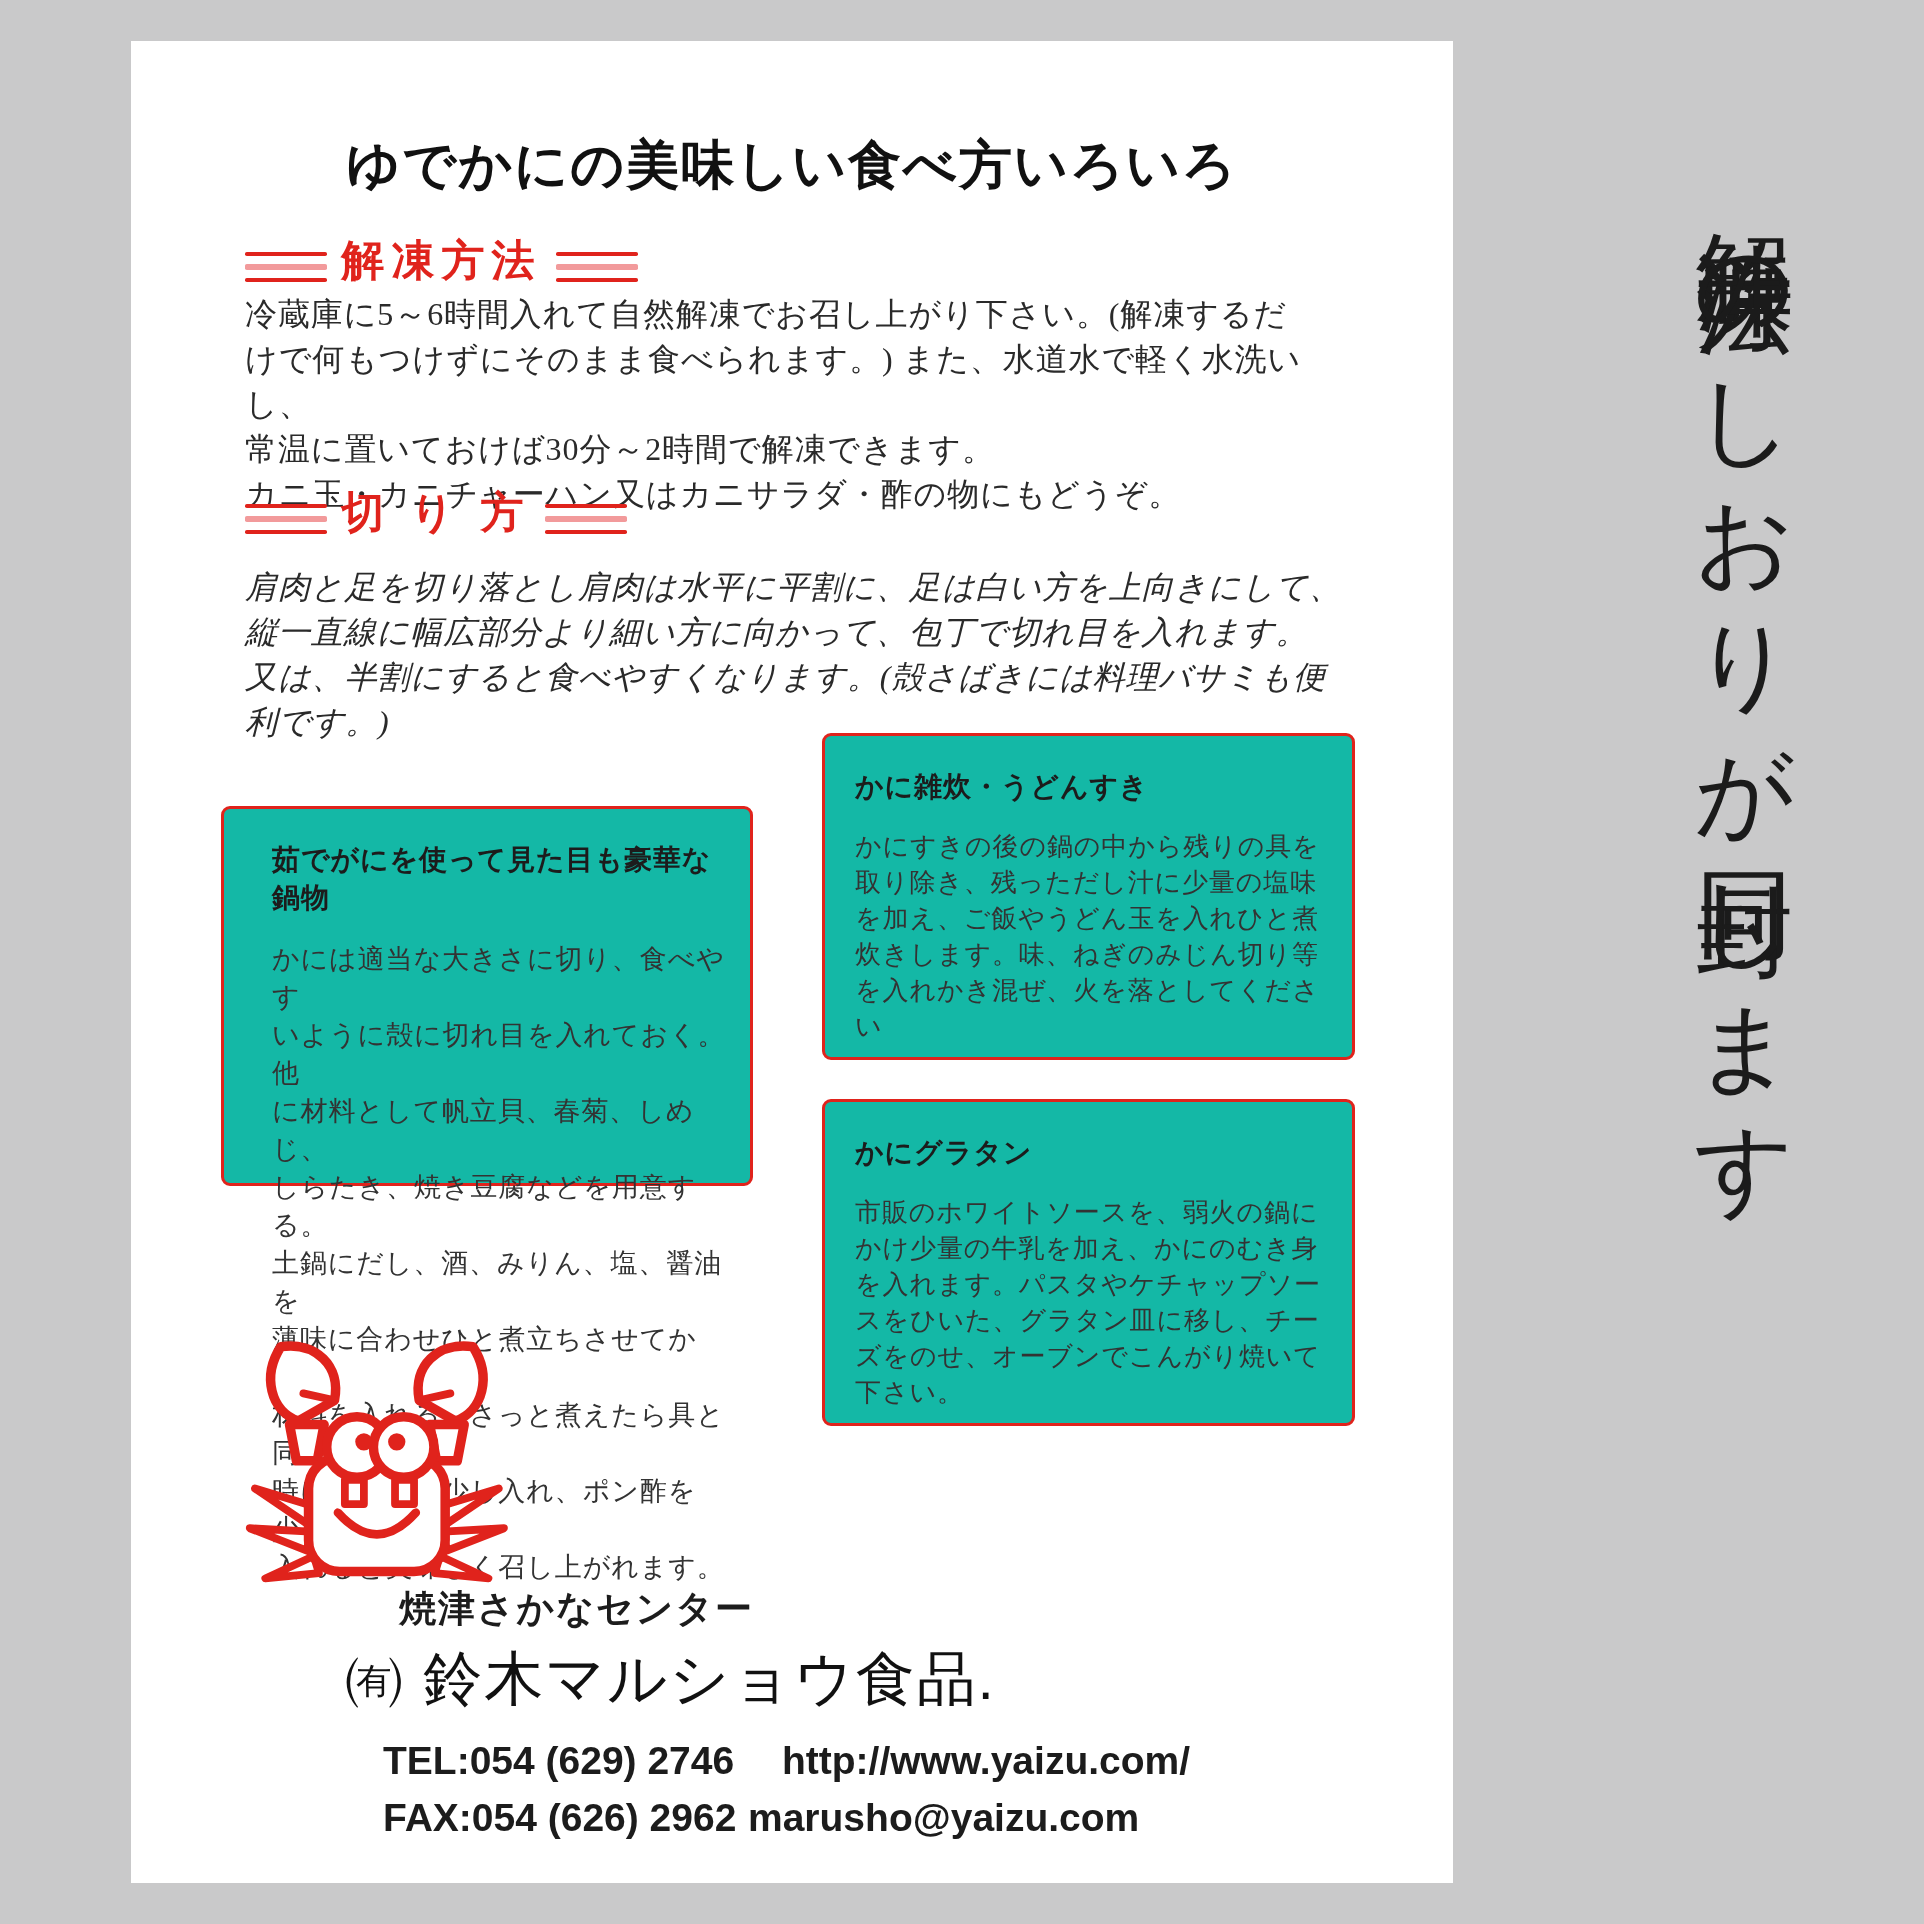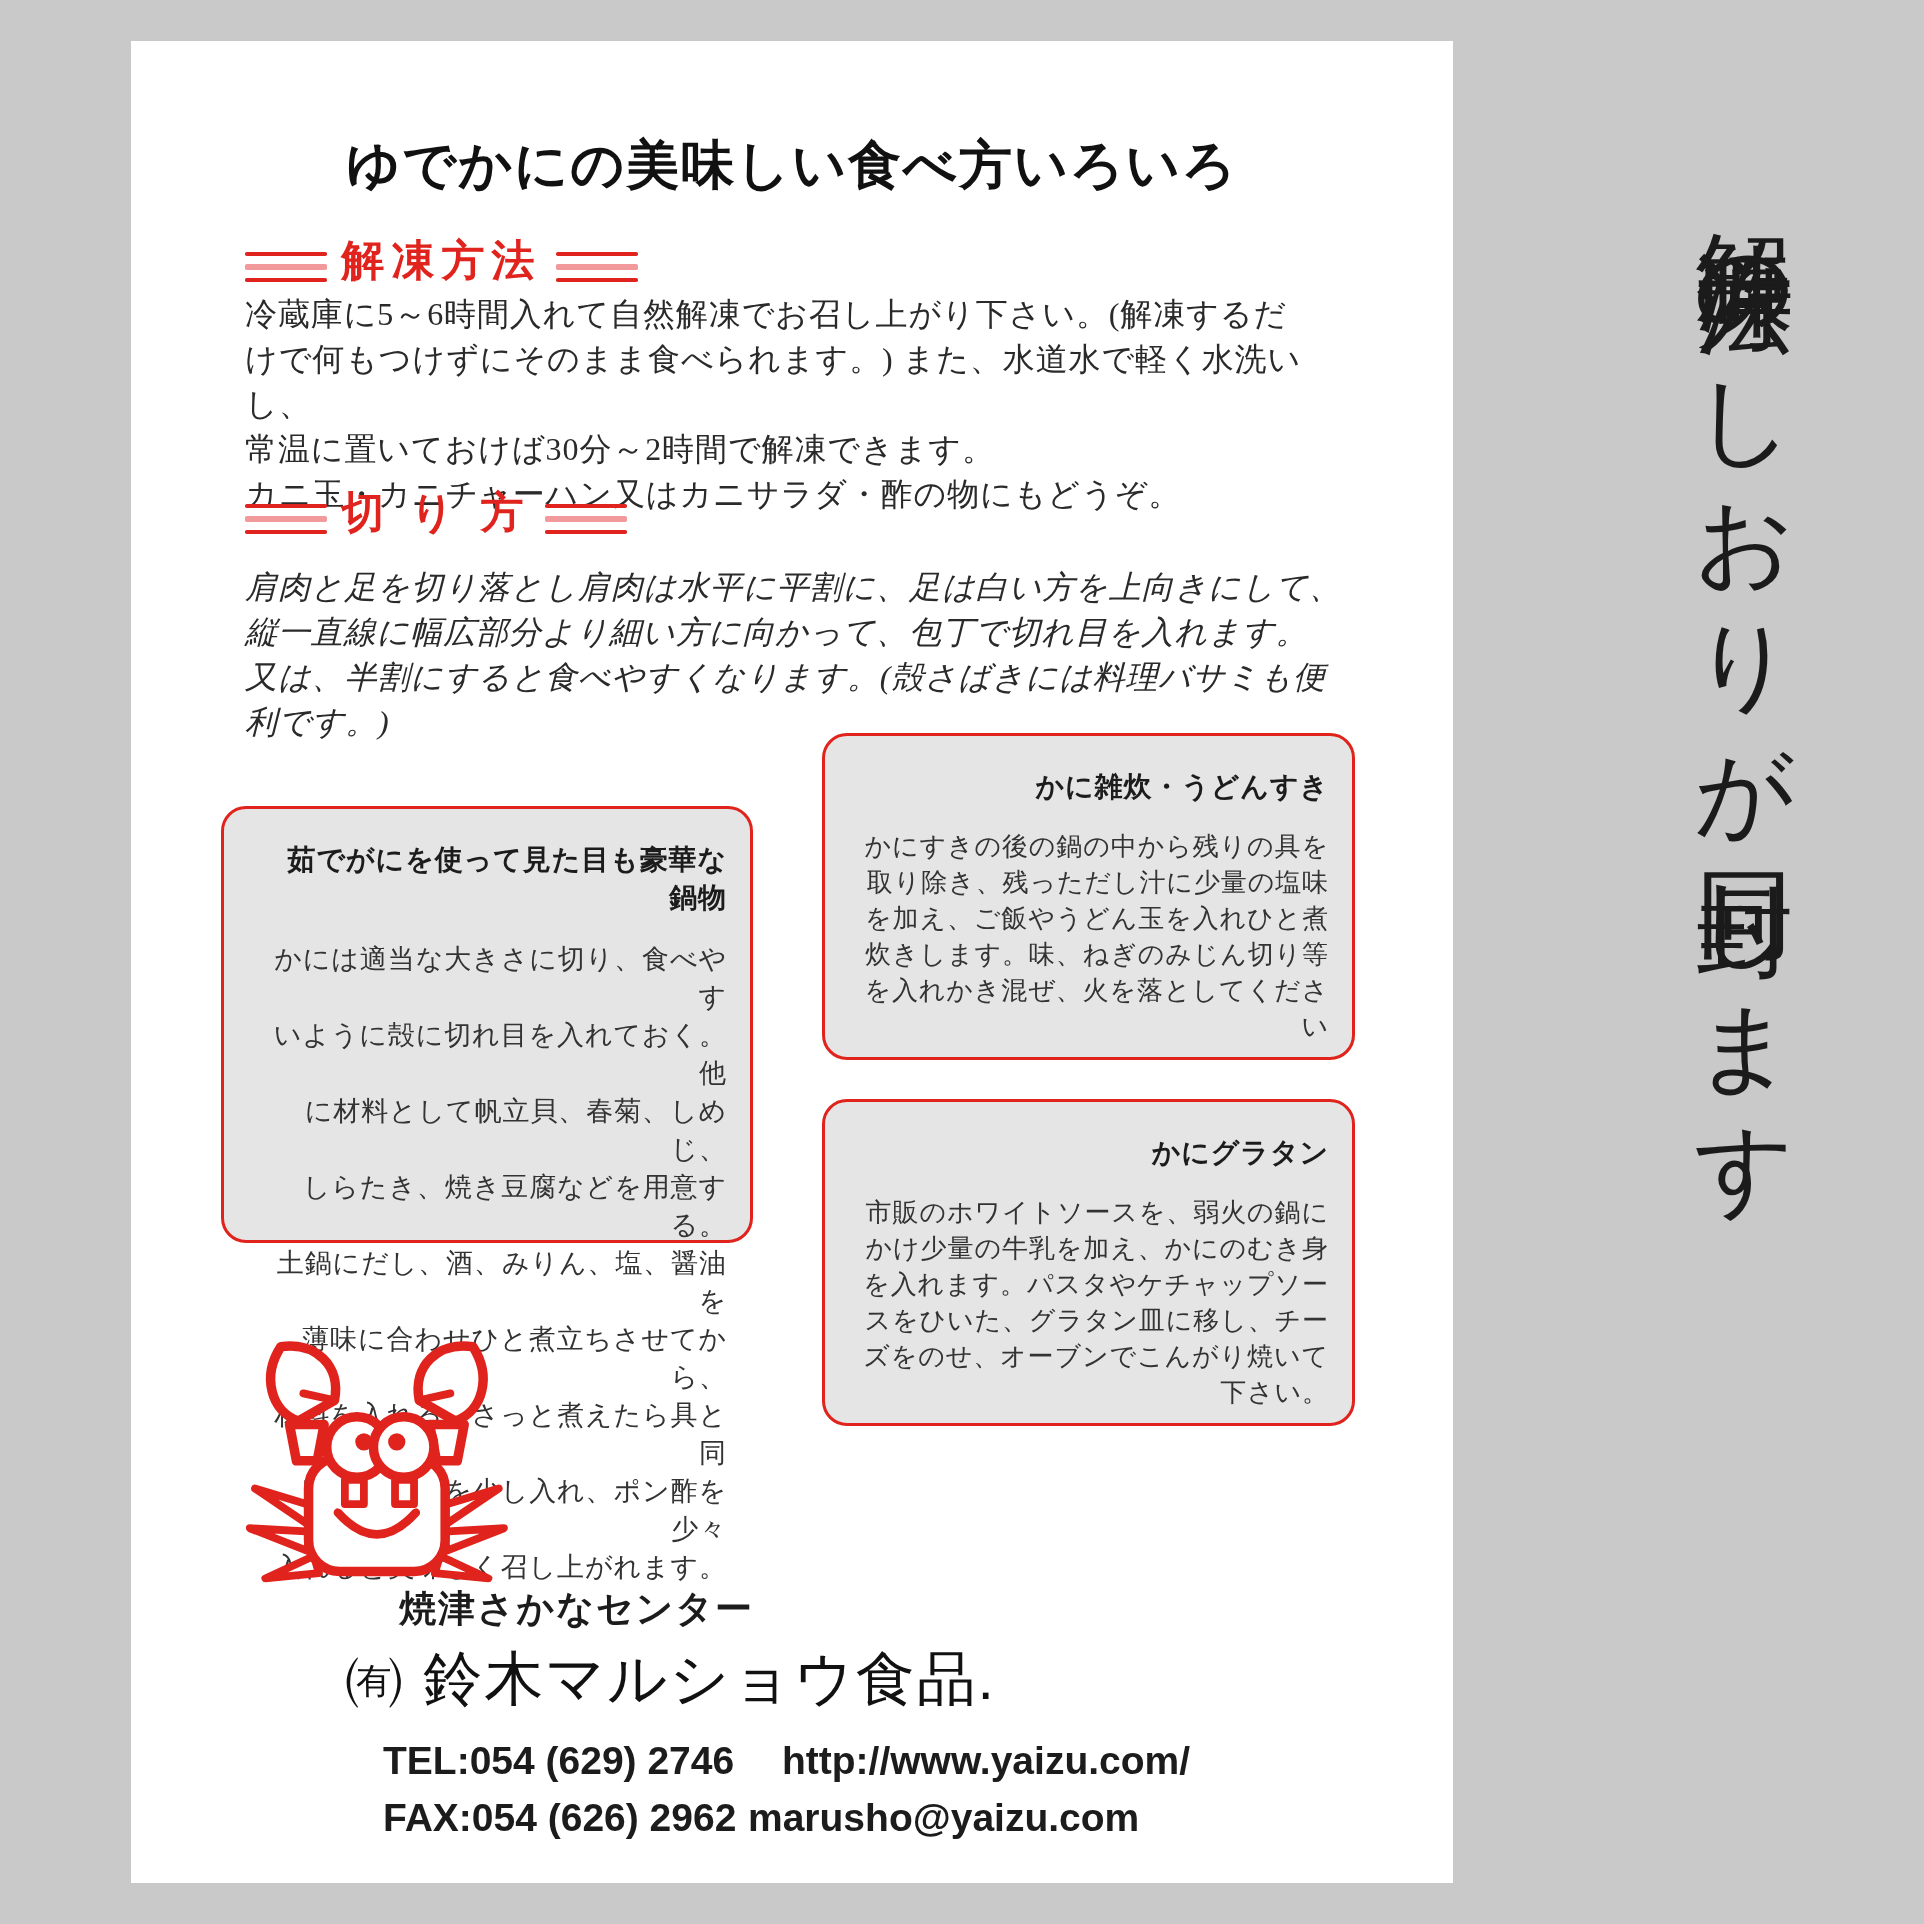--- a/index.html
+++ b/index.html
@@ -36,25 +36,24 @@
   .hd-lines i:nth-child(2){background:#f29a9b;height:5.3px;}
   .sec-body{
     position:absolute;left:114px;width:1114px;margin:0;
     font-family:"Liberation Serif", serif;
     font-size:32px;line-height:45px;letter-spacing:0.9px;
     color:#2a2a2a;
     white-space:pre-line;
   }
   .rbox{
     position:absolute;
-    border:3.6px solid #e0231c;border-radius:25px;
-    background:#e5e5e5;
+    border:3.6px solid #e0231c;border-radius:9px;
+    background:#14b8a6;
     padding:32px 23px 0 30px;
     box-sizing:border-box;
-    text-align:right;
   }
   .rbox-heading{
     font-size:28px;font-weight:bold;color:#1c1c1c;
     letter-spacing:0.9px;margin-bottom:23px;
     font-family:"Liberation Sans", sans-serif;
   }
   .rbox-body{
     font-family:"Liberation Serif", serif;
     font-size:26px;color:#333;letter-spacing:0.9px;
     white-space:pre-line;
@@ -125,21 +124,21 @@
           <i></i>
           <i></i>
           <i></i>
         </span>
     </div>
     <p class="sec-body" style="top:524px;font-style:italic;">肩肉と足を切り落とし肩肉は水平に平割に、足は白い方を上向きにして、
 縦一直線に幅広部分より細い方に向かって、包丁で切れ目を入れます。
 又は、半割にすると食べやすくなります。(殻さばきには料理バサミも便
 利です。)</p>
 
-    <div class="rbox nabemono" style="left:90px;top:765px;width:532px;height:437px;padding-left:48px;">
+    <div class="rbox nabemono" style="left:90px;top:765px;width:532px;height:380px;padding-left:48px;">
       <div class="rbox-heading">茹でがにを使って見た目も豪華な鍋物</div>
       <div class="rbox-body">かには適当な大きさに切り、食べやす
 いように殻に切れ目を入れておく。他
 に材料として帆立貝、春菊、しめじ、
 しらたき、焼き豆腐などを用意する。
 土鍋にだし、酒、みりん、塩、醤油を
 薄味に合わせひと煮立ちさせてから、
 材料を入れる。さっと煮えたら具と同
 時にだし汁を少し入れ、ポン酢を少々
 入れると美味しく召し上がれます。</div>

